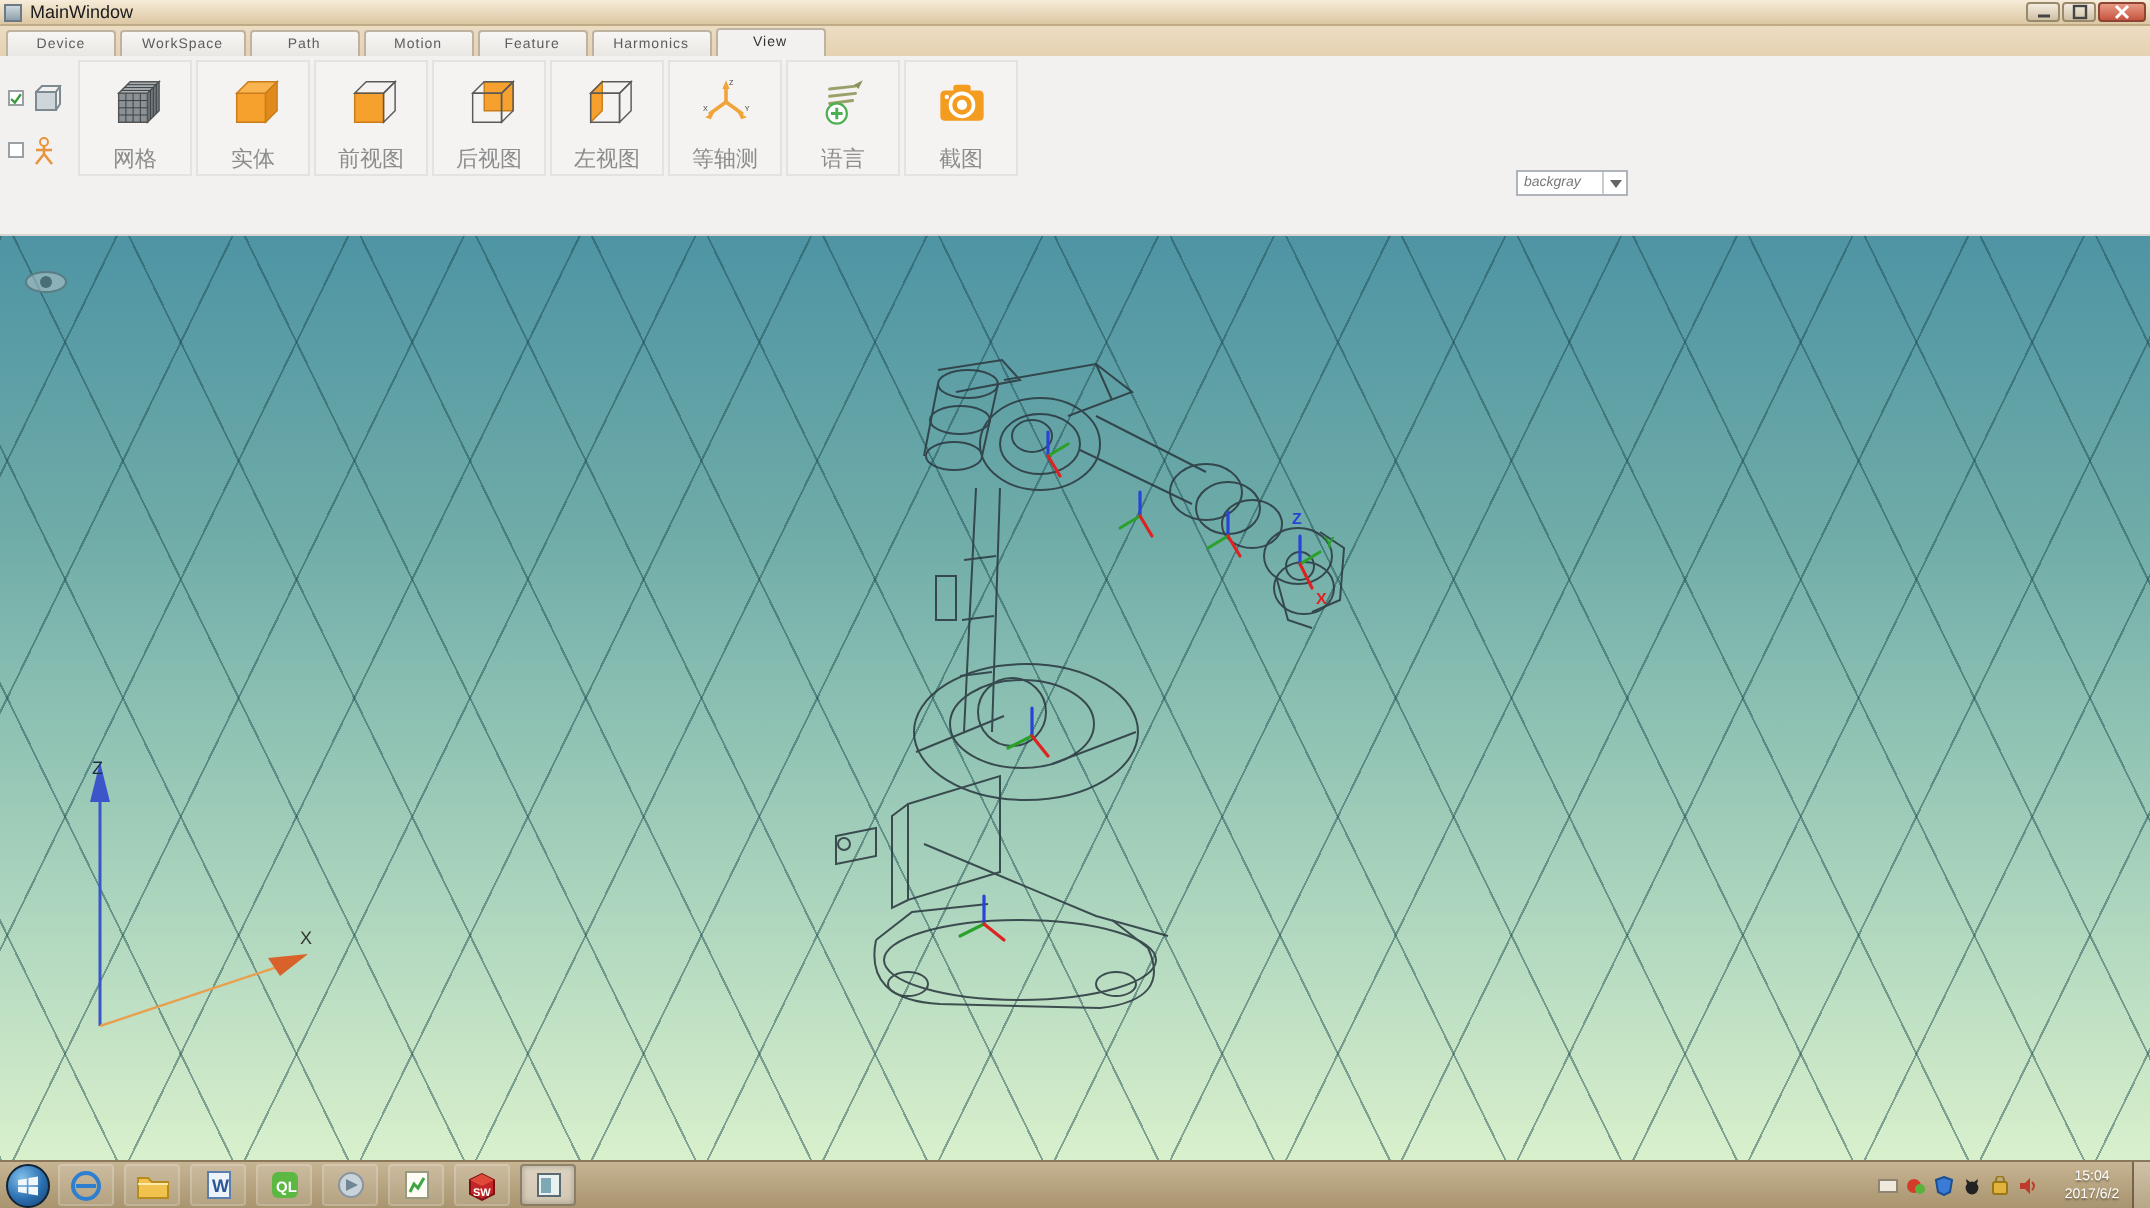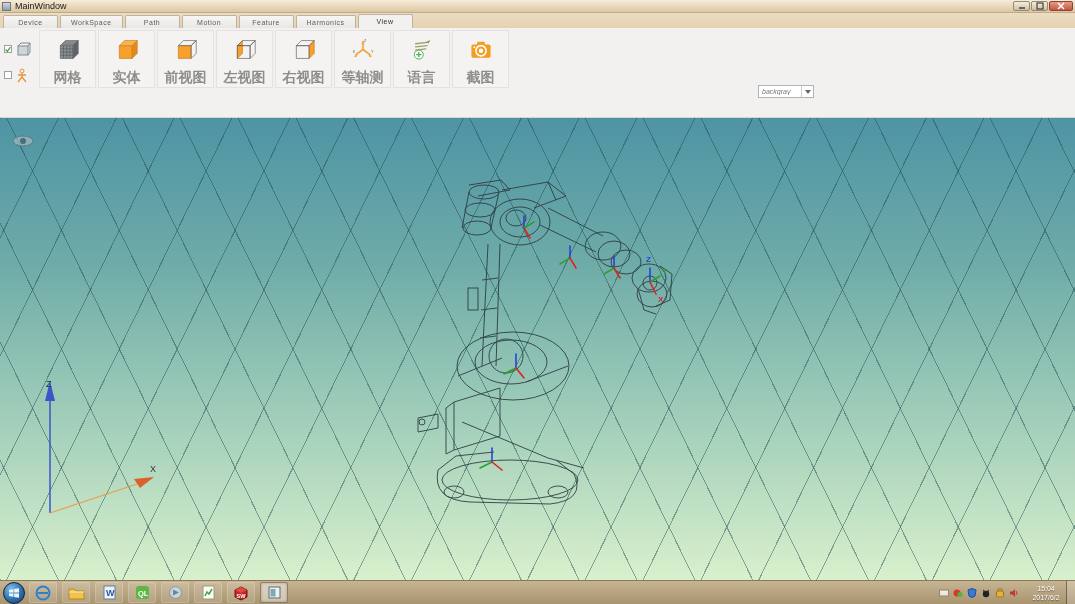--- a/index.html
+++ b/index.html
@@ -37,21 +37,21 @@
   .toggles { position:absolute; left:4px; top:12px; width:34px; }
   .toggle-row { display:flex; align-items:center; gap:3px; height:18px; margin-bottom:8px; }
   .chk { width:8px; height:8px; border:1px solid #9aa0a4; background:#fff;
     display:flex; align-items:center; justify-content:center; }
   .chk .tick { width:7px; height:7px; }
   .rb-buttons { position:absolute; left:39px; top:2px; display:flex; }
   .rb-btn { width:57px; height:58px; margin-right:2px; background:#f4f3f1;
     border:1px solid #e4e2de; display:flex; flex-direction:column; align-items:center;
     justify-content:flex-start; padding-top:7px; }
   .rb-icon { width:32px; height:32px; display:block; }
-  .rb-label { font-size:14px; color:#8d8d8d; margin-top:8px; white-space:nowrap;font-weight:bold; }
+  .rb-label { font-size:11px; color:#8d8d8d; margin-top:8px; white-space:nowrap; }
   .bg-dropdown { position:absolute; left:758px; top:57px; width:56px; height:13px;
     background:#fff; border:1px solid #aeb4b9; display:flex; align-items:center; }
   .bg-dropdown .val { flex:1; font-size:7px; color:#777; padding-left:3px;
     font-style:italic; overflow:hidden; white-space:nowrap; }
   .dd-arrow-box { width:12px; height:11px; border-left:1px solid #c9cdd1;
     display:flex; align-items:center; justify-content:center; }
   .dd-arrow { width:0; height:0; border-left:3px solid transparent;
     border-right:3px solid transparent; border-top:4px solid #666; }
 
   
@@ -189,43 +189,44 @@
         <svg class="rb-icon" viewBox="0 0 36 36">
           <polygon points="6,12 26,12 26,32 6,32" fill="#f6a12d" stroke="#c87d1a"></polygon>
           <g fill="none" stroke="#5a5a5a">
             <polygon points="6,12 14,4 34,4 26,12"></polygon>
             <polygon points="26,12 34,4 34,24 26,32"></polygon>
           </g>
         </svg>
         <span class="rb-label">前视图</span>
       </div>
 
+      <div class="rb-btn">
+        <svg class="rb-icon" viewBox="0 0 36 36">
+          <polygon points="14,4 34,4 34,24 14,24" fill="#f6a12d" stroke="#c87d1a"></polygon>
+          <g fill="none" stroke="#5a5a5a">
+            <polygon points="6,12 26,12 26,32 6,32"></polygon>
+            <polygon points="6,12 14,4 34,4 26,12"></polygon>
+            <polygon points="26,12 34,4 34,24 26,32"></polygon>
+          </g>
+        </svg>
+        <span class="rb-label">后视图</span>
+      </div>
 
       <div class="rb-btn">
         <svg class="rb-icon" viewBox="0 0 36 36">
           <polygon points="6,12 14,4 14,24 6,32" fill="#f6a12d" stroke="#c87d1a"></polygon>
           <g fill="none" stroke="#5a5a5a">
             <polygon points="6,12 26,12 26,32 6,32"></polygon>
             <polygon points="6,12 14,4 34,4 26,12"></polygon>
             <polygon points="26,12 34,4 34,24 26,32"></polygon>
           </g>
         </svg>
         <span class="rb-label">左视图</span>
       </div>
 
-      <div class="rb-btn">
-        <svg class="rb-icon" viewBox="0 0 36 36">
-          <polygon points="26,12 34,4 34,24 26,32" fill="#f6a12d" stroke="#c87d1a"></polygon>
-          <g fill="none" stroke="#5a5a5a">
-            <polygon points="6,12 26,12 26,32 6,32"></polygon>
-            <polygon points="6,12 14,4 34,4 26,12"></polygon>
-          </g>
-        </svg>
-        <span class="rb-label">右视图</span>
-      </div>
 
       <div class="rb-btn">
         <svg class="rb-icon" viewBox="0 0 36 36">
           <g stroke="#f0a43a" stroke-width="2.5" fill="none" stroke-linecap="round">
             <path d="M18,18 L18,7"></path>
               <path d="M18,18 L7,26"></path>
               <path d="M18,18 L29,26"></path>
           </g>
           <g fill="#f0a43a">
             <polygon points="18,3 15.5,9 20.5,9"></polygon>

